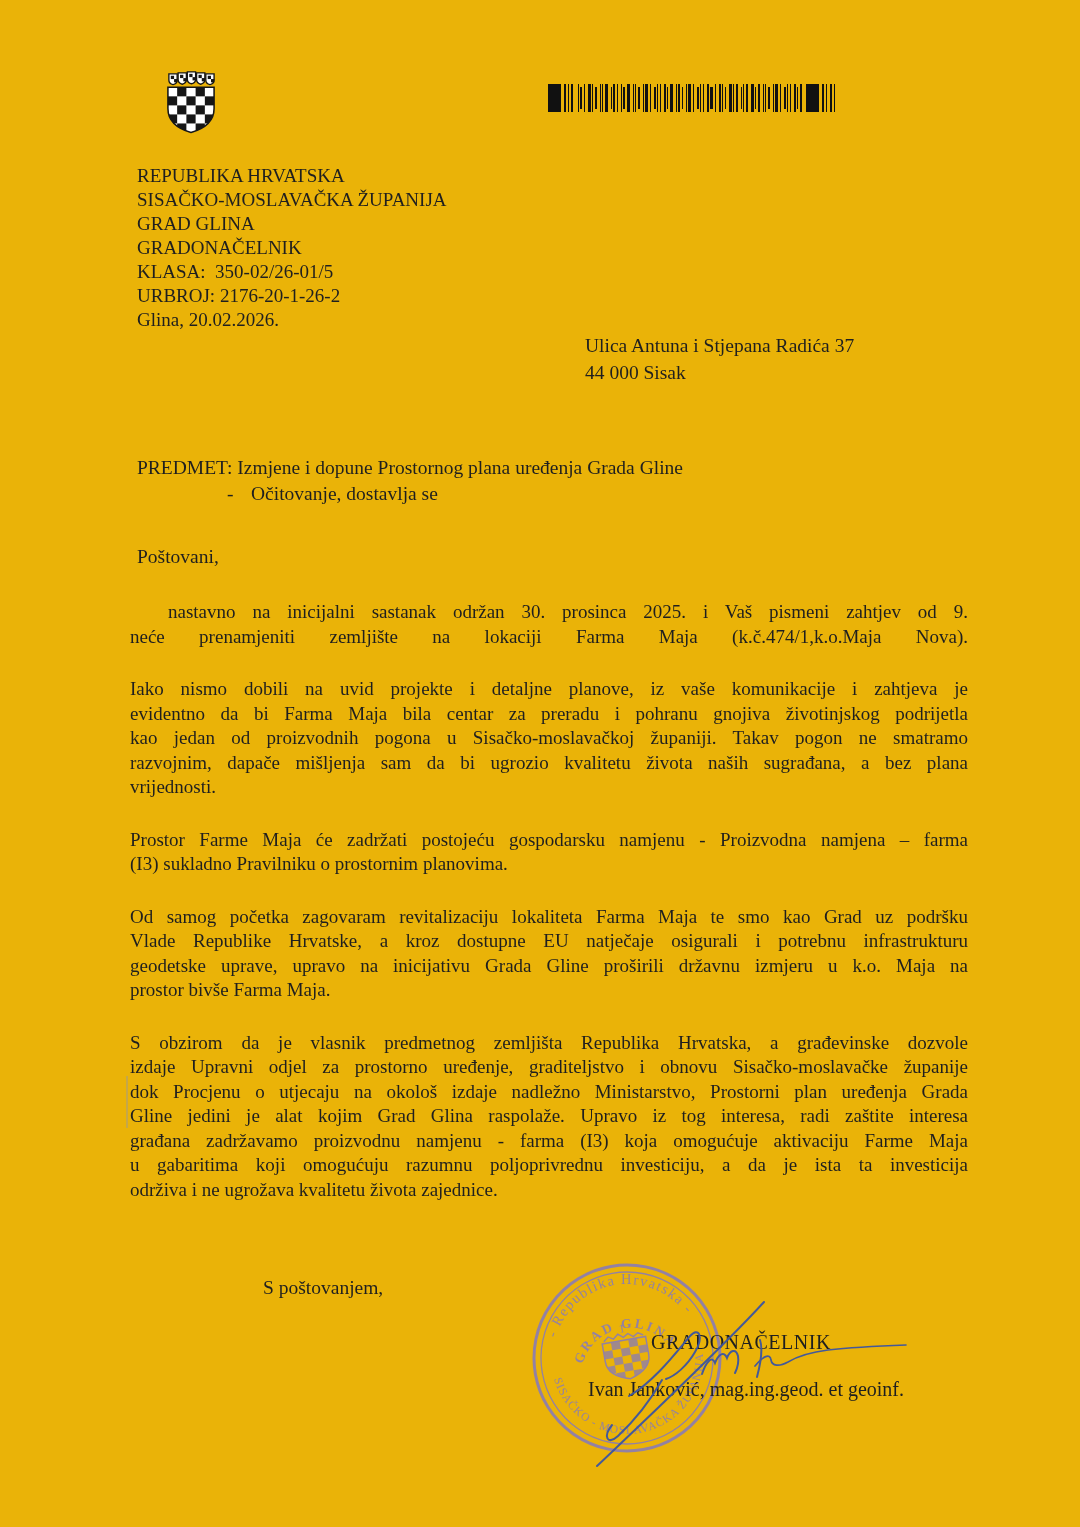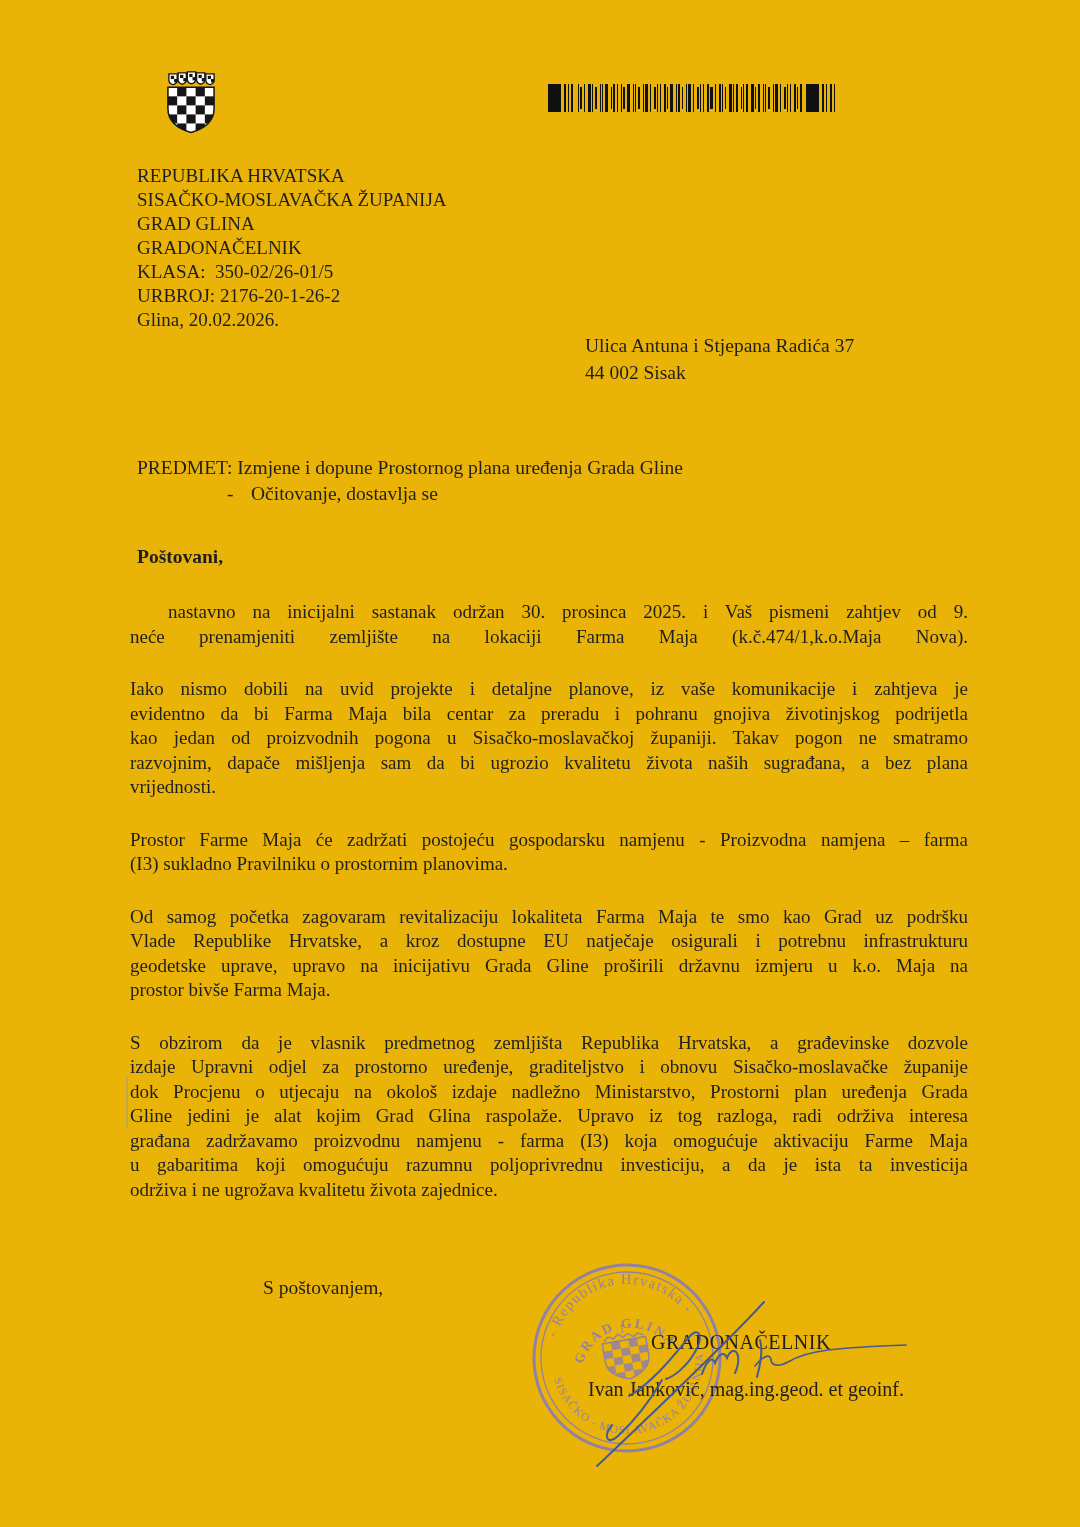--- a/index.html
+++ b/index.html
@@ -9,21 +9,21 @@
   .arms{position:absolute;left:162px;top:70px;}
   .barcode{position:absolute;left:548px;top:84px;}
   .sender{position:absolute;left:137px;top:164px;font-size:19px;line-height:24px;}
   .sender .hline{white-space:pre;}
   .recipient{position:absolute;left:585px;top:333px;font-size:19.5px;line-height:26.5px;}
   
   .subject{position:absolute;left:137px;top:455px;font-size:19.5px;line-height:26px;}
   .subject-sub{padding-left:90px;}
   .subject-sub .dash{display:inline-block;width:10px;}
   .subject-sub .subtext{margin-left:14px;}
-  .salutation{position:absolute;left:137px;top:546px;font-size:19.5px;font-weight:bold;}
+  .salutation{position:absolute;left:137px;top:546px;font-size:19.5px;}
   
   .bodytext{position:absolute;left:130px;top:600px;width:838px;font-size:19px;}
   .para{margin:0 0 28px 0;}
   .bline{line-height:24.5px;text-align:justify;hyphens:none;}
   .bline.just{text-align-last:justify;}
   .bline.last{text-align-last:left;}
   .bline.indent{padding-left:38px;}
   .closing{position:absolute;left:263px;top:1277px;font-size:19.5px;}
   
   .sig-title{position:absolute;left:651px;top:1331px;font-size:20px;letter-spacing:0.5px;}
@@ -158,21 +158,21 @@
     <div class="hline">SISAČKO-MOSLAVAČKA ŽUPANIJA</div>
     <div class="hline">GRAD GLINA</div>
     <div class="hline">GRADONAČELNIK</div>
     <div class="hline">KLASA:  350-02/26-01/5</div>
     <div class="hline">URBROJ: 2176-20-1-26-2</div>
     <div class="hline">Glina, 20.02.2026.</div>
   </div>
 
   <div class="recipient">
     <div>Ulica Antuna i Stjepana Radića 37</div>
-    <div>44 002 Sisak</div>
+    <div>44 000 Sisak</div>
   </div>
 
   <div class="subject">
     <div>PREDMET: Izmjene i dopune Prostornog plana uređenja Grada Gline</div>
     <div class="subject-sub">
       <span class="dash">-</span><span class="subtext">Očitovanje, dostavlja se</span>
     </div>
   </div>
 
   <div class="salutation">Poštovani,</div>
@@ -196,21 +196,21 @@
       <div class="para">
         <div class="bline just">Od samog početka zagovaram revitalizaciju lokaliteta Farma Maja te smo kao Grad uz podršku</div>
         <div class="bline just">Vlade Republike Hrvatske, a kroz dostupne EU natječaje osigurali i potrebnu infrastrukturu</div>
         <div class="bline just">geodetske uprave, upravo na inicijativu Grada Gline proširili državnu izmjeru u k.o. Maja na</div>
         <div class="bline last">prostor bivše Farma Maja.</div>
       </div>
       <div class="para">
         <div class="bline just">S obzirom da je vlasnik predmetnog zemljišta Republika Hrvatska, a građevinske dozvole</div>
         <div class="bline just">izdaje Upravni odjel za prostorno uređenje, graditeljstvo i obnovu Sisačko-moslavačke županije</div>
         <div class="bline just">dok Procjenu o utjecaju na okološ izdaje nadležno Ministarstvo, Prostorni plan uređenja Grada</div>
-        <div class="bline just">Gline jedini je alat kojim Grad Glina raspolaže. Upravo iz tog razloga, radi održiva interesa</div>
+        <div class="bline just">Gline jedini je alat kojim Grad Glina raspolaže. Upravo iz tog interesa, radi zaštite interesa</div>
         <div class="bline just">građana zadržavamo proizvodnu namjenu - farma (I3) koja omogućuje aktivaciju Farme Maja</div>
         <div class="bline just">u gabaritima koji omogućuju razumnu poljoprivrednu investiciju, a da je ista ta investicija</div>
         <div class="bline last">održiva i ne ugrožava kvalitetu života zajednice.</div>
       </div>
     </div>
 
   <div class="closing">S poštovanjem,</div>
 
   <svg class="stamp" viewBox="0 0 200 200">
     <g transform="rotate(-10 100 100)">

